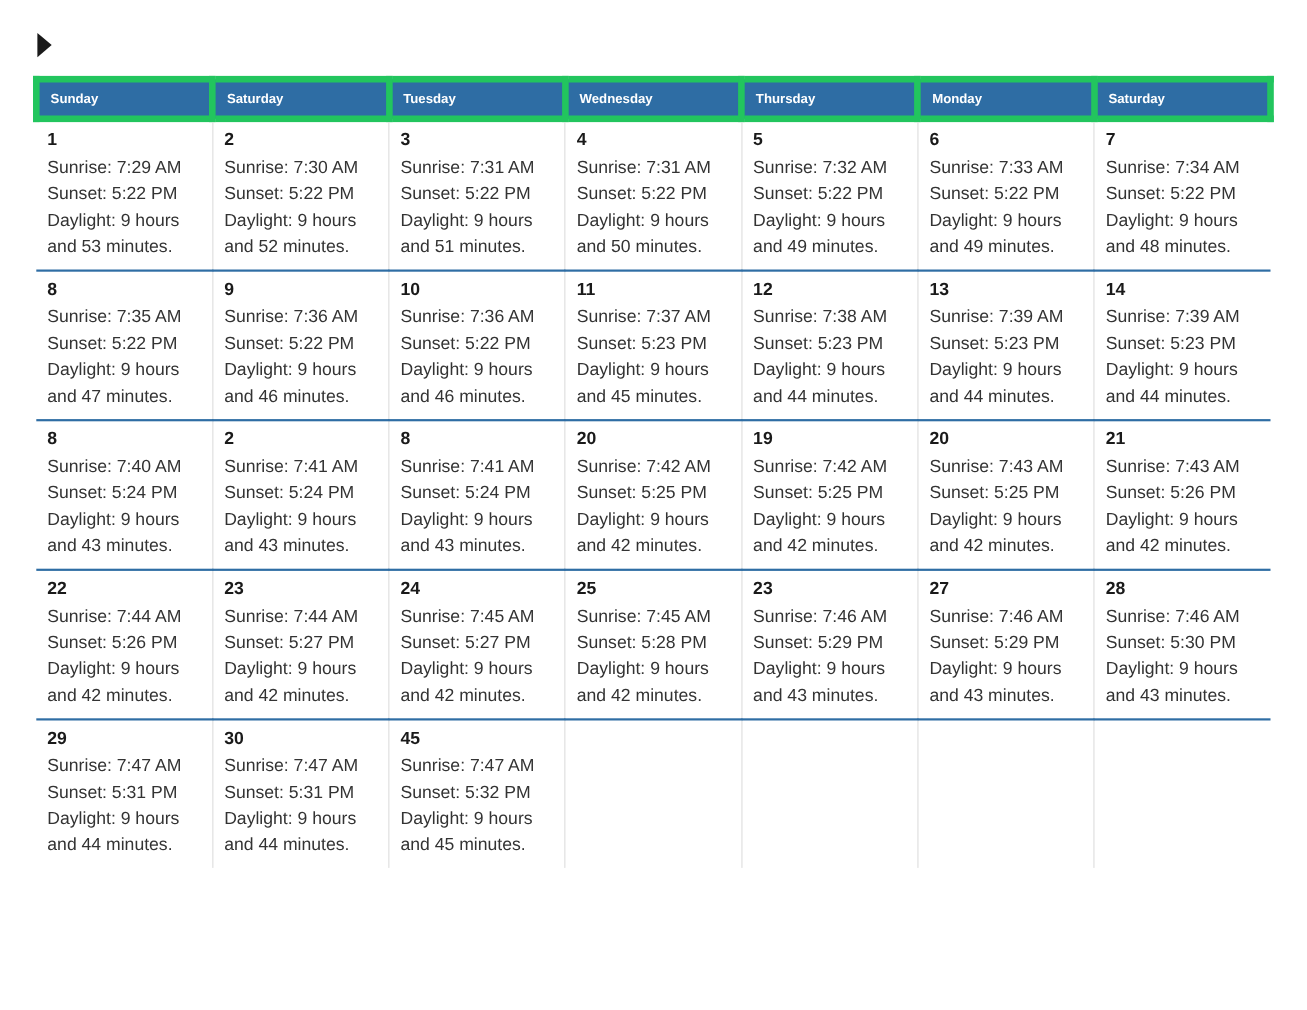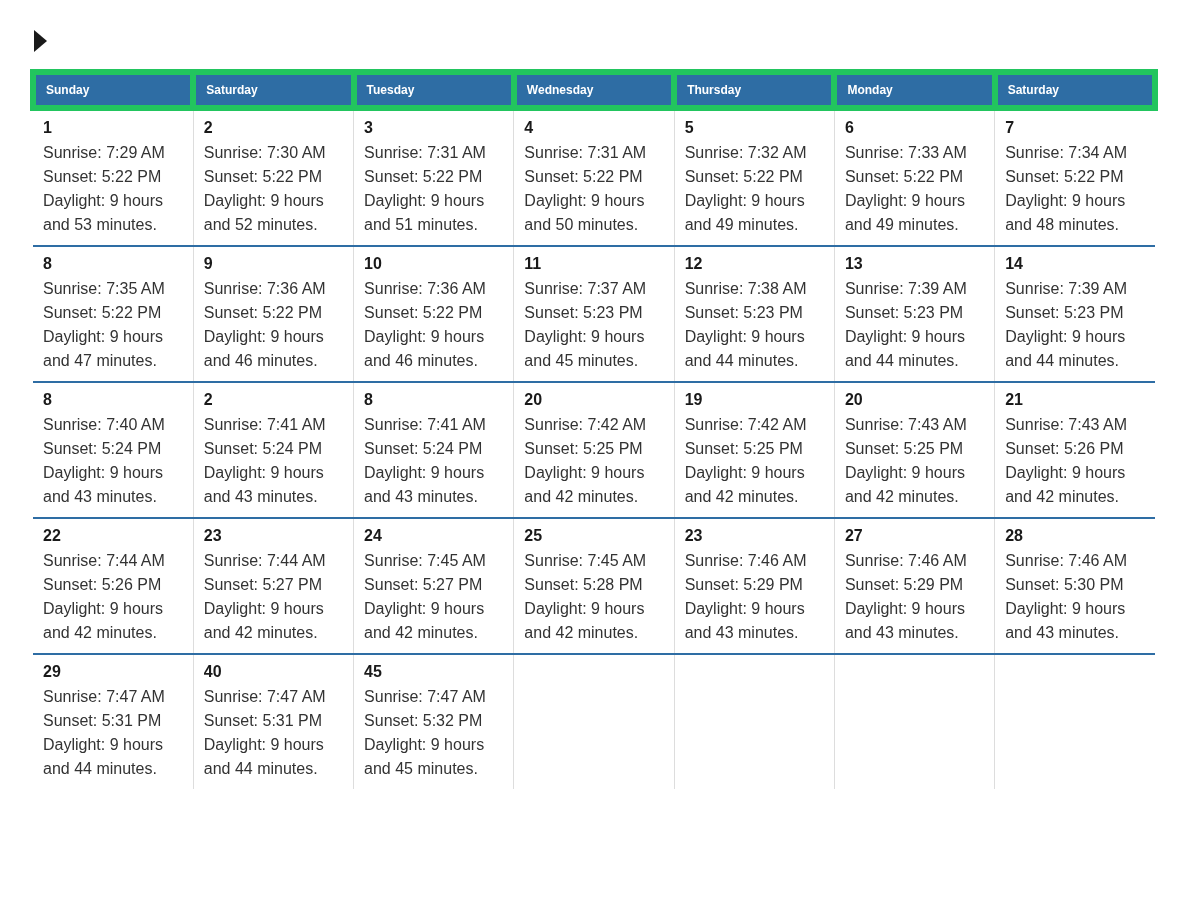--- a/index.html
+++ b/index.html
@@ -246,21 +246,21 @@
           <span class="day-number">28</span>
           <div class="day-info">Sunrise: 7:46 AM<br>Sunset: 5:30 PM<br>Daylight: 9 hours<br>and 43 minutes.</div>
         </td>
       </tr>
       <tr>
         <td>
           <span class="day-number">29</span>
           <div class="day-info">Sunrise: 7:47 AM<br>Sunset: 5:31 PM<br>Daylight: 9 hours<br>and 44 minutes.</div>
         </td>
         <td>
-          <span class="day-number">40</span>
+          <span class="day-number">30</span>
           <div class="day-info">Sunrise: 7:47 AM<br>Sunset: 5:31 PM<br>Daylight: 9 hours<br>and 44 minutes.</div>
         </td>
         <td>
           <span class="day-number">45</span>
           <div class="day-info">Sunrise: 7:47 AM<br>Sunset: 5:32 PM<br>Daylight: 9 hours<br>and 45 minutes.</div>
         </td>
         <td class="empty-cell"></td>
         <td class="empty-cell"></td>
         <td class="empty-cell"></td>
         <td class="empty-cell"></td>

